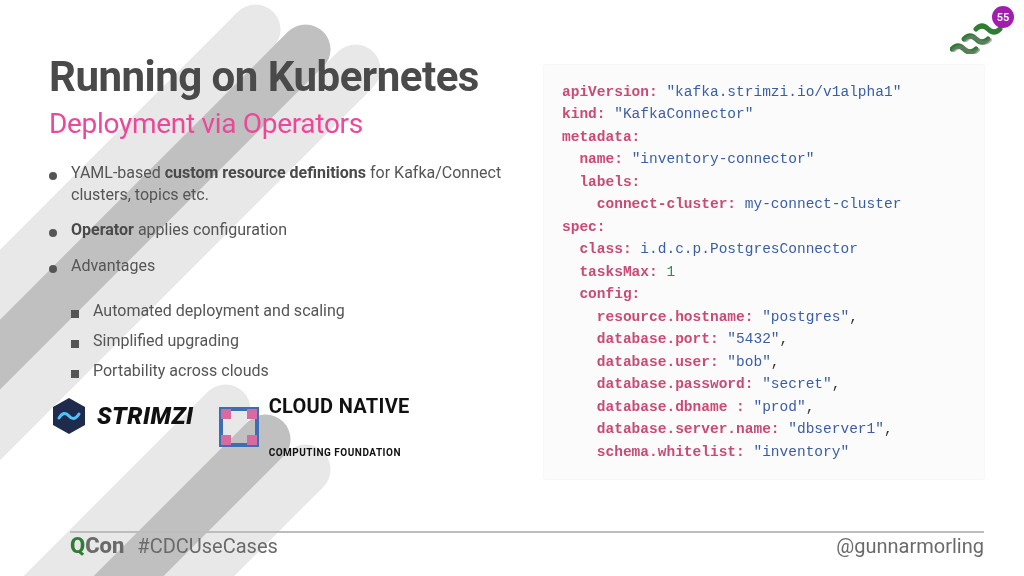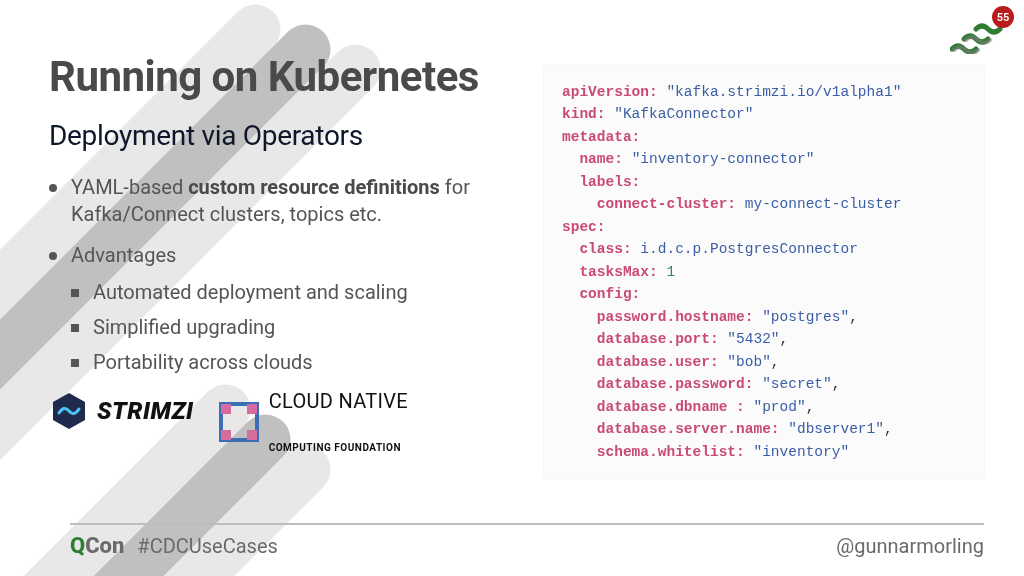--- a/index.html
+++ b/index.html
@@ -16,21 +16,21 @@
   .s1 { background: #e8e8e8; top: -120px; left: -70px; }
   .s2 { background: #c0c0c0; top: -100px; left: -20px; }
   .s3 { background: #e8e8e8; top: -80px;  left: 30px; }
   .sb1 { background: #e8e8e8; top: 260px; left: -100px; }
   .sb2 { background: #c0c0c0; top: 290px; left: -60px; }
   .sb3 { background: #e8e8e8; top: 320px; left: -20px; }
 
   .page-num {
     position: absolute; top: 6px; right: 10px; z-index: 5;
     width: 22px; height: 22px; border-radius: 50%;
-    background: #b91c1c; color: #fff; font-size: 11px; font-weight: 600;
+    background: #a21caf; color: #fff; font-size: 11px; font-weight: 600;
     display: flex; align-items: center; justify-content: center;
   }
 
   .qcon-logo {
     position: absolute; top: 20px; right: 20px; z-index: 1;
   }
 
   .slide {
     position: absolute; inset: 0; z-index: 2;
     padding: 55px 40px 60px 49px;
@@ -38,64 +38,64 @@
   }
 
   .left-col { flex: 1 1 460px; min-width: 0; }
   .right-col { flex: 0 0 440px; }
 
   h1.title {
     font-size: 42px; font-weight: 700; color: #4a4a4a; letter-spacing: -0.5px;
     line-height: 1.05;
   }
   h2.subtitle {
-    font-size: 28px; font-weight: 400; color: #0f172a; margin-top: 20px;
+    font-size: 28px; font-weight: 400; color: #ec4899; margin-top: 8px;
     letter-spacing: -0.3px;
   }
 
-  ul.bullets { list-style: none; margin-top: 22px; color: #555; font-size: 20px; }
+  ul.bullets { list-style: none; margin-top: 22px; color: #555; font-size: 16px; }
   ul.bullets > li { position: relative; padding-left: 22px; margin-bottom: 14px; line-height: 1.35; }
   ul.bullets > li::before {
     content: ""; position: absolute; left: 0; top: 10px;
     width: 8px; height: 8px; background: #555; border-radius: 50%;
   }
-  ul.sub { list-style: none; margin-top: 10px; }
+  ul.sub { list-style: none; margin-top: 24px; }
   ul.sub > li { position: relative; padding-left: 22px; margin-bottom: 8px; }
   ul.sub > li::before {
     content: ""; position: absolute; left: 0; top: 10px;
     width: 8px; height: 8px; background: #555;
   }
   b { font-weight: 700; color: #4a4a4a; }
 
   .logos { margin-top: 15px; display: flex; align-items: flex-start; gap: 25px; }
   .strimzi { display: flex; align-items: center; gap: 8px; }
   .strimzi-mark { width: 40px; height: 40px; position: relative; }
   .strimzi-text { font-size: 24px; font-weight: 900; letter-spacing: 0.5px; font-style: italic; color: #111; }
   .cncf { display: flex; align-items: center; gap: 10px; }
   .cncf-mark { width: 40px; height: 40px; }
   .cncf-text { line-height: 1; }
-  .cncf-text .l1 { font-size: 20px; font-weight: 400; color: #111; letter-spacing: 0.3px; }
+  .cncf-text .l1 { font-size: 20px; font-weight: 700; color: #111; letter-spacing: 0.3px; }
   .cncf-text .l2 { font-size: 10px; font-weight: 700; color: #111; letter-spacing: 0.5px; margin-top: 32px; }
 
   .code-panel {
     background: #fbfbfb; border-radius: 2px; padding: 16px 18px;
     font-family: "SFMono-Regular", Consolas, "Liberation Mono", Menlo, monospace;
     font-size: 14.5px; line-height: 1.55; white-space: pre; color: #333;
     box-shadow: 0 0 0 1px rgba(0,0,0,0.03);
     overflow: hidden;
     margin-top: 10px;
   }
   .k { color: #c94a76; font-weight: bold; }   
   .s { color: #3a5ea6; }   
   .n { color: #2e8b57; }   
   .v { color: #3a5ea6; }   
 
   .footer {
     position: absolute; left: 70px; right: 40px; bottom: 18px; z-index: 3;
-    border-top: 2px solid #bdbdbd; padding-top: 8px;
+    border-top: 2px solid #bdbdbd; 
     display: flex; justify-content: space-between; align-items: center;
     color: #6a6a6a; font-size: 20px;
   }
   .footer .q { font-weight: 800; font-size: 22px; }
   .footer .q .qq { color: #2e7d32; }
   .footer .hash { margin-left: 8px; color: #6a6a6a; }
 </style>
 </head>
 <body>
 
@@ -123,20 +123,23 @@
 </div>
 
 <div class="slide">
   <div class="left-col">
     <h1 class="title">Running on Kubernetes</h1>
     <h2 class="subtitle">Deployment via Operators</h2>
 
     <ul class="bullets">
       <li>
         <span>YAML-based </span><b>custom resource definitions</b><span> for Kafka/Connect clusters, topics etc.</span>
+      </li>
+      <li>
+        <b>Operator</b><span> applies configuration</span>
       </li>
       <li>
         <span>Advantages</span>
         <ul class="sub">
           <li>Automated deployment and scaling</li>
           <li>Simplified upgrading</li>
           <li>Portability across clouds</li>
         </ul>
       </li>
     </ul>
@@ -173,21 +176,21 @@
     <div class="code-panel"><span class="k">apiVersion:</span> <span class="s">"kafka.strimzi.io/v1alpha1"</span>
 <span class="k">kind:</span> <span class="s">"KafkaConnector"</span>
 <span class="k">metadata:</span>
   <span class="k">name:</span> <span class="s">"inventory-connector"</span>
   <span class="k">labels:</span>
     <span class="k">connect-cluster:</span> <span class="v">my-connect-cluster</span>
 <span class="k">spec:</span>
   <span class="k">class:</span> <span class="v">i.d.c.p.PostgresConnector</span>
   <span class="k">tasksMax:</span> <span class="n">1</span>
   <span class="k">config:</span>
-    <span class="k">password.hostname:</span> <span class="s">"postgres"</span><span>,</span>
+    <span class="k">resource.hostname:</span> <span class="s">"postgres"</span><span>,</span>
     <span class="k">database.port:</span> <span class="s">"5432"</span><span>,</span>
     <span class="k">database.user:</span> <span class="s">"bob"</span><span>,</span>
     <span class="k">database.password:</span> <span class="s">"secret"</span><span>,</span>
     <span class="k">database.dbname :</span> <span class="s">"prod"</span><span>,</span>
     <span class="k">database.server.name:</span> <span class="s">"dbserver1"</span><span>,</span>
     <span class="k">schema.whitelist:</span> <span class="s">"inventory"</span></div>
   </div>
 </div>
 
 <div class="footer">

